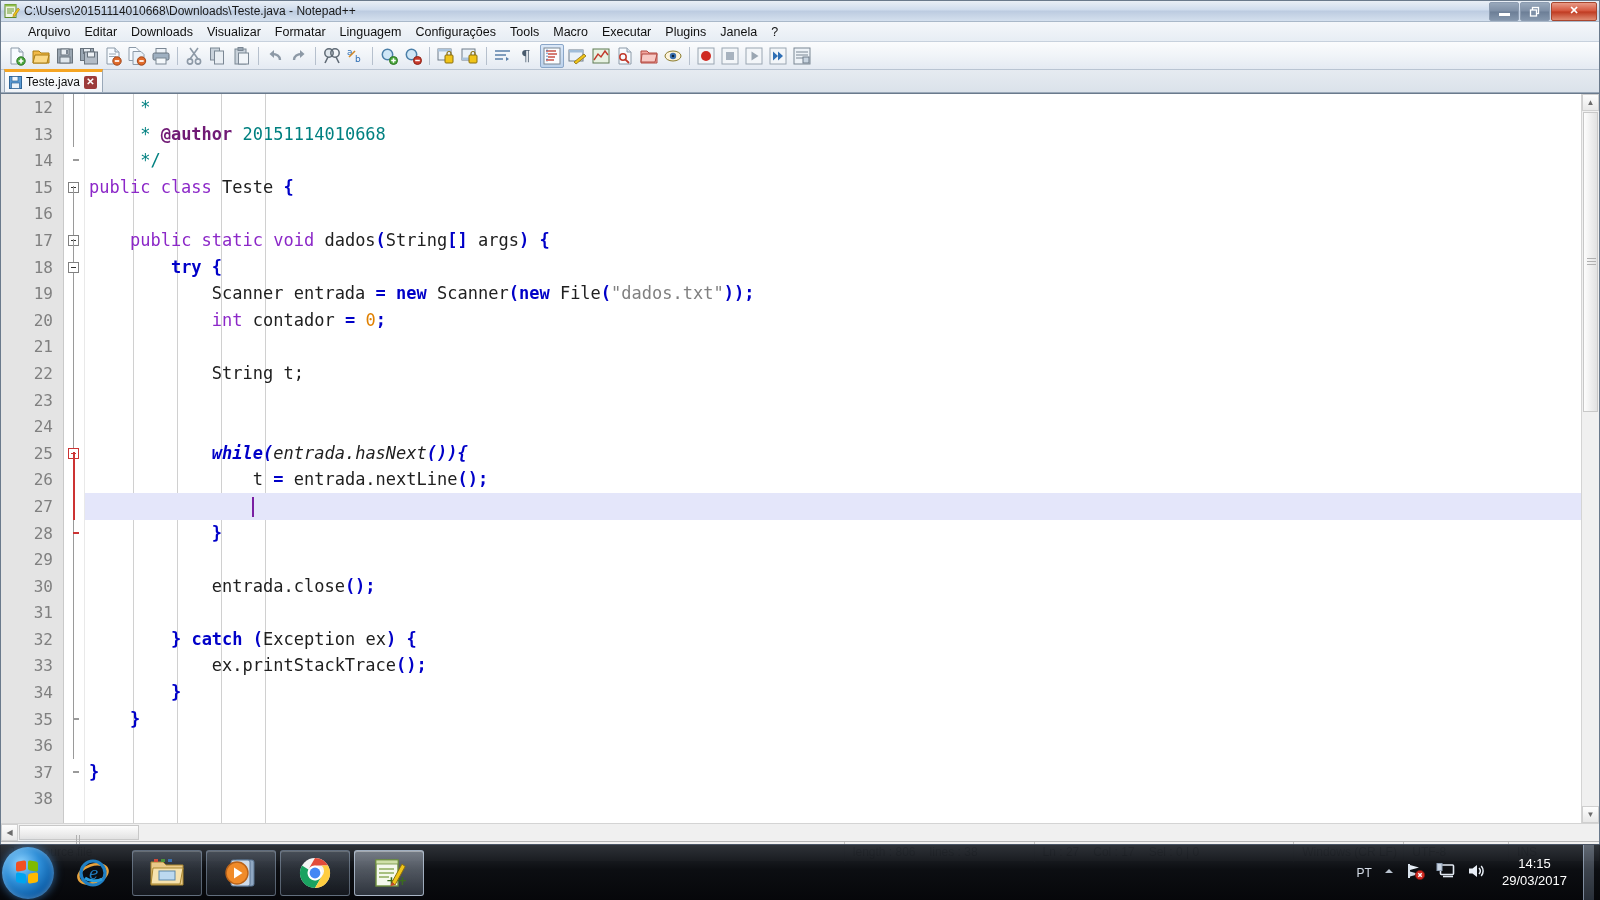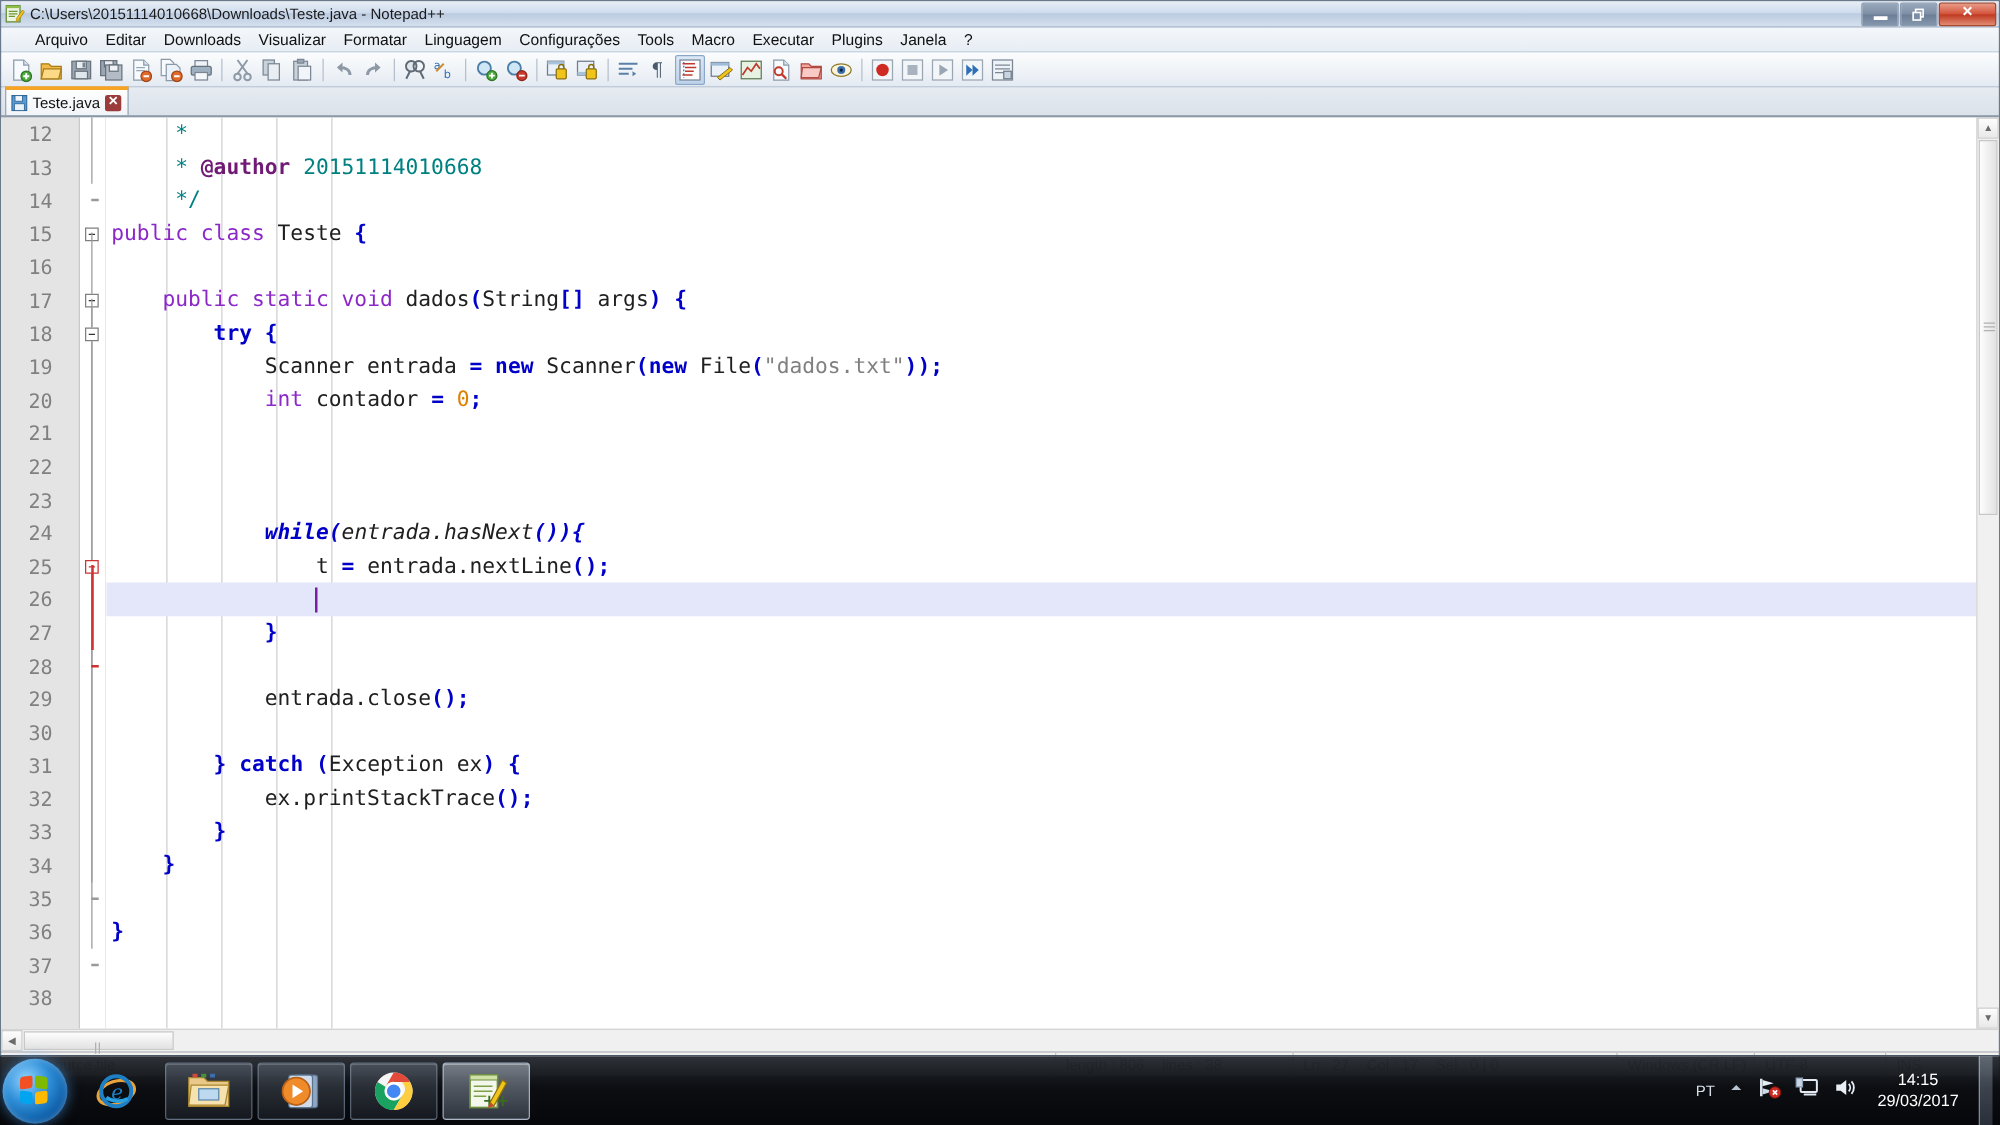--- a/index.html
+++ b/index.html
@@ -141,21 +141,21 @@
     width: 63px;
     background: #e4e4e4;
     border-right: 1px solid #c9c9c9;
     flex: 0 0 auto;
     padding-top: 1px;
     box-sizing: border-box;
   }
   .gnum {
     height: 26.6px; line-height: 26.6px;
     text-align: right;
-    padding-right: 21px;
+    padding-right: 10px;
     font-family: "DejaVu Sans Mono", monospace;
     font-size: 16px;
     color: #808080;
     box-sizing: border-box;
   }
   .foldcol {
     width: 20px; flex: 0 0 auto;
     background: #fff;
     position: relative;
     border-right: 1px solid #e9e9e9;
@@ -717,20 +717,21 @@
       <div class="codeline" style="position: relative; z-index: 1;"><span class="cmt">     * </span></div>
           <div class="codeline" style="position: relative; z-index: 1;"><span class="cmt">     * </span><span class="cmt-b">@author</span><span class="cmt"> 20151114010668</span></div>
           <div class="codeline" style="position: relative; z-index: 1;"><span class="cmt">     */</span></div>
           <div class="codeline" style="position: relative; z-index: 1;"><span class="kw-purple">public class</span><span class="plain"> Teste </span><span class="op">{</span></div>
           <div class="codeline" style="position: relative; z-index: 1;">&nbsp;</div>
           <div class="codeline" style="position: relative; z-index: 1;"><span class="plain">    </span><span class="kw-purple">public static void</span><span class="plain"> dados</span><span class="op">(</span><span class="plain">String</span><span class="op">[]</span><span class="plain"> args</span><span class="op">)</span><span class="plain"> </span><span class="op">{</span></div>
           <div class="codeline" style="position: relative; z-index: 1;"><span class="plain">        </span><span class="kw-blue">try</span><span class="plain"> </span><span class="op">{</span></div>
           <div class="codeline" style="position: relative; z-index: 1;"><span class="plain">            Scanner entrada </span><span class="op">=</span><span class="plain"> </span><span class="kw-blue">new</span><span class="plain"> Scanner</span><span class="op">(</span><span class="kw-blue">new</span><span class="plain"> File</span><span class="op">(</span><span class="str">"dados.txt"</span><span class="op">))</span><span class="op">;</span></div>
           <div class="codeline" style="position: relative; z-index: 1;"><span class="plain">            </span><span class="kw-purple">int</span><span class="plain"> contador </span><span class="op">=</span><span class="plain"> </span><span class="num">0</span><span class="op">;</span></div>
           <div class="codeline" style="position: relative; z-index: 1;">&nbsp;</div>
+          <div class="codeline" style="position: relative; z-index: 1;"><span class="plain">            String t;</span></div>
           <div class="codeline" style="position: relative; z-index: 1;">&nbsp;</div>
           <div class="codeline" style="position: relative; z-index: 1;">&nbsp;</div>
           <div class="codeline" style="position: relative; z-index: 1; font-style: italic;"><span class="plain">            </span><span class="kw-blue">while</span><span class="op">(</span><span class="plain">entrada.hasNext</span><span class="op">())</span><span class="op">{</span></div>
           <div class="codeline" style="position: relative; z-index: 1;"><span class="plain">                t </span><span class="op">=</span><span class="plain"> entrada.nextLine</span><span class="op">()</span><span class="op">;</span></div>
           <div class="codeline current" style="position: relative; z-index: 1;"><span class="plain">                </span><span class="caret" style="left: 167.2px;"></span></div>
           <div class="codeline" style="position: relative; z-index: 1;"><span class="plain">            </span><span class="op">}</span></div>
           <div class="codeline" style="position: relative; z-index: 1;">&nbsp;</div>
           <div class="codeline" style="position: relative; z-index: 1;"><span class="plain">            entrada.close</span><span class="op">()</span><span class="op">;</span></div>
           <div class="codeline" style="position: relative; z-index: 1;">&nbsp;</div>
           <div class="codeline" style="position: relative; z-index: 1;"><span class="plain">        </span><span class="op">}</span><span class="plain"> </span><span class="kw-blue">catch</span><span class="plain"> </span><span class="op">(</span><span class="plain">Exception ex</span><span class="op">)</span><span class="plain"> </span><span class="op">{</span></div>

